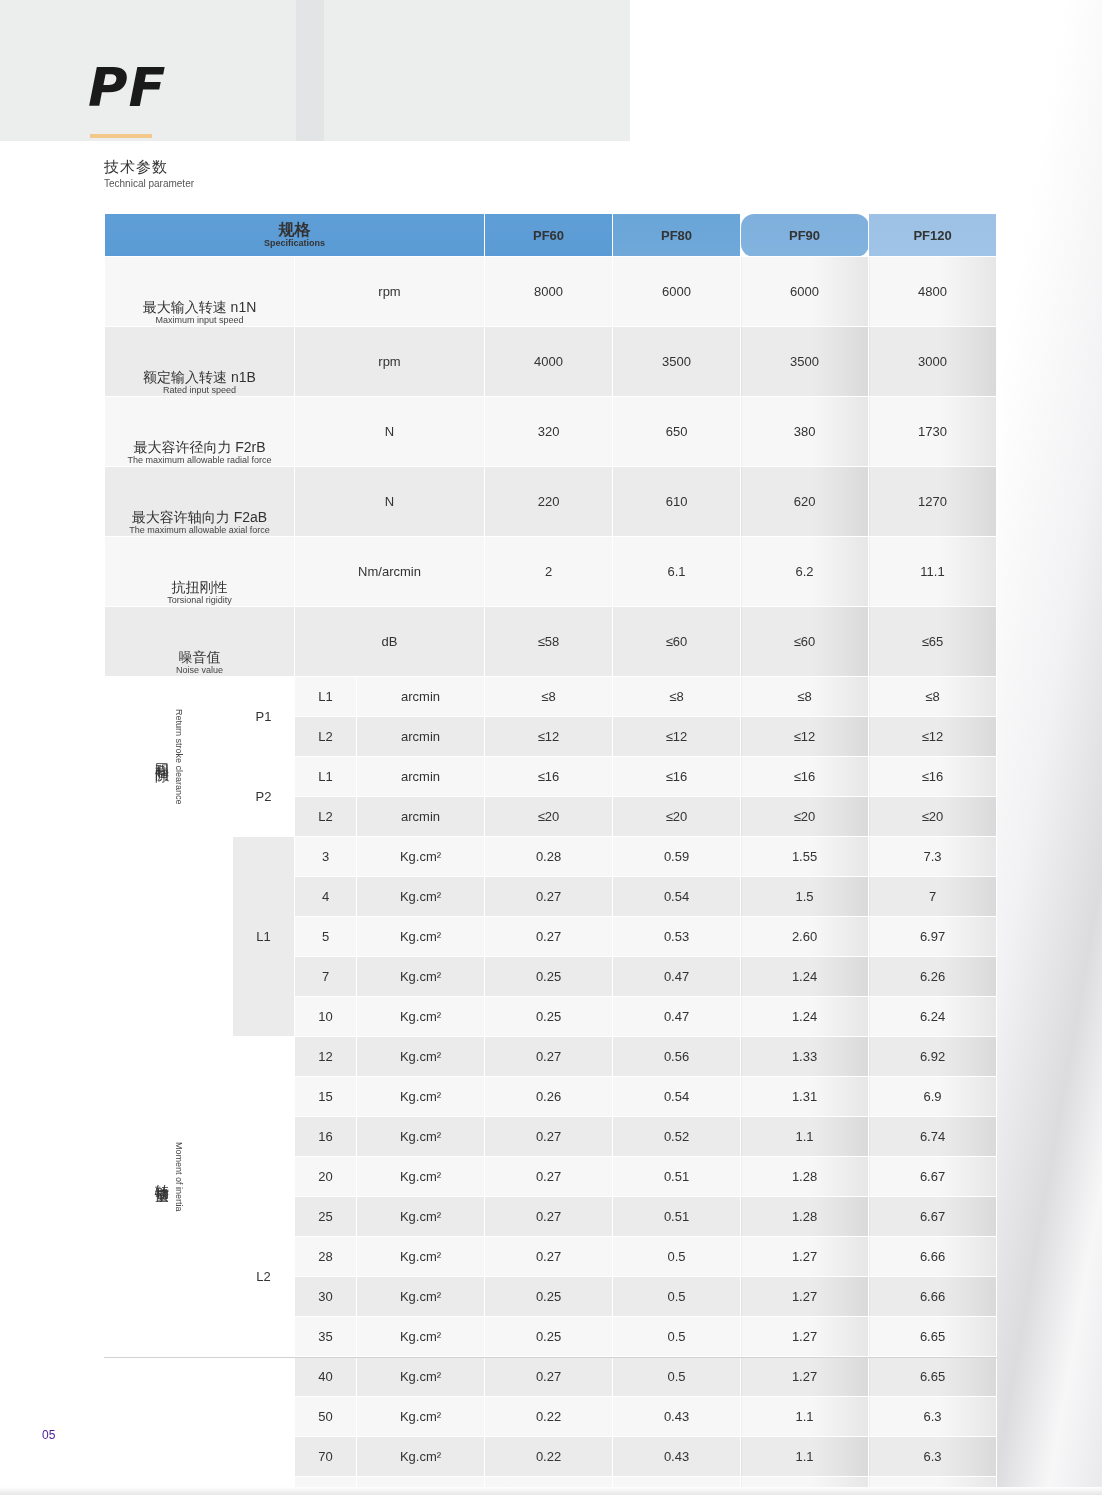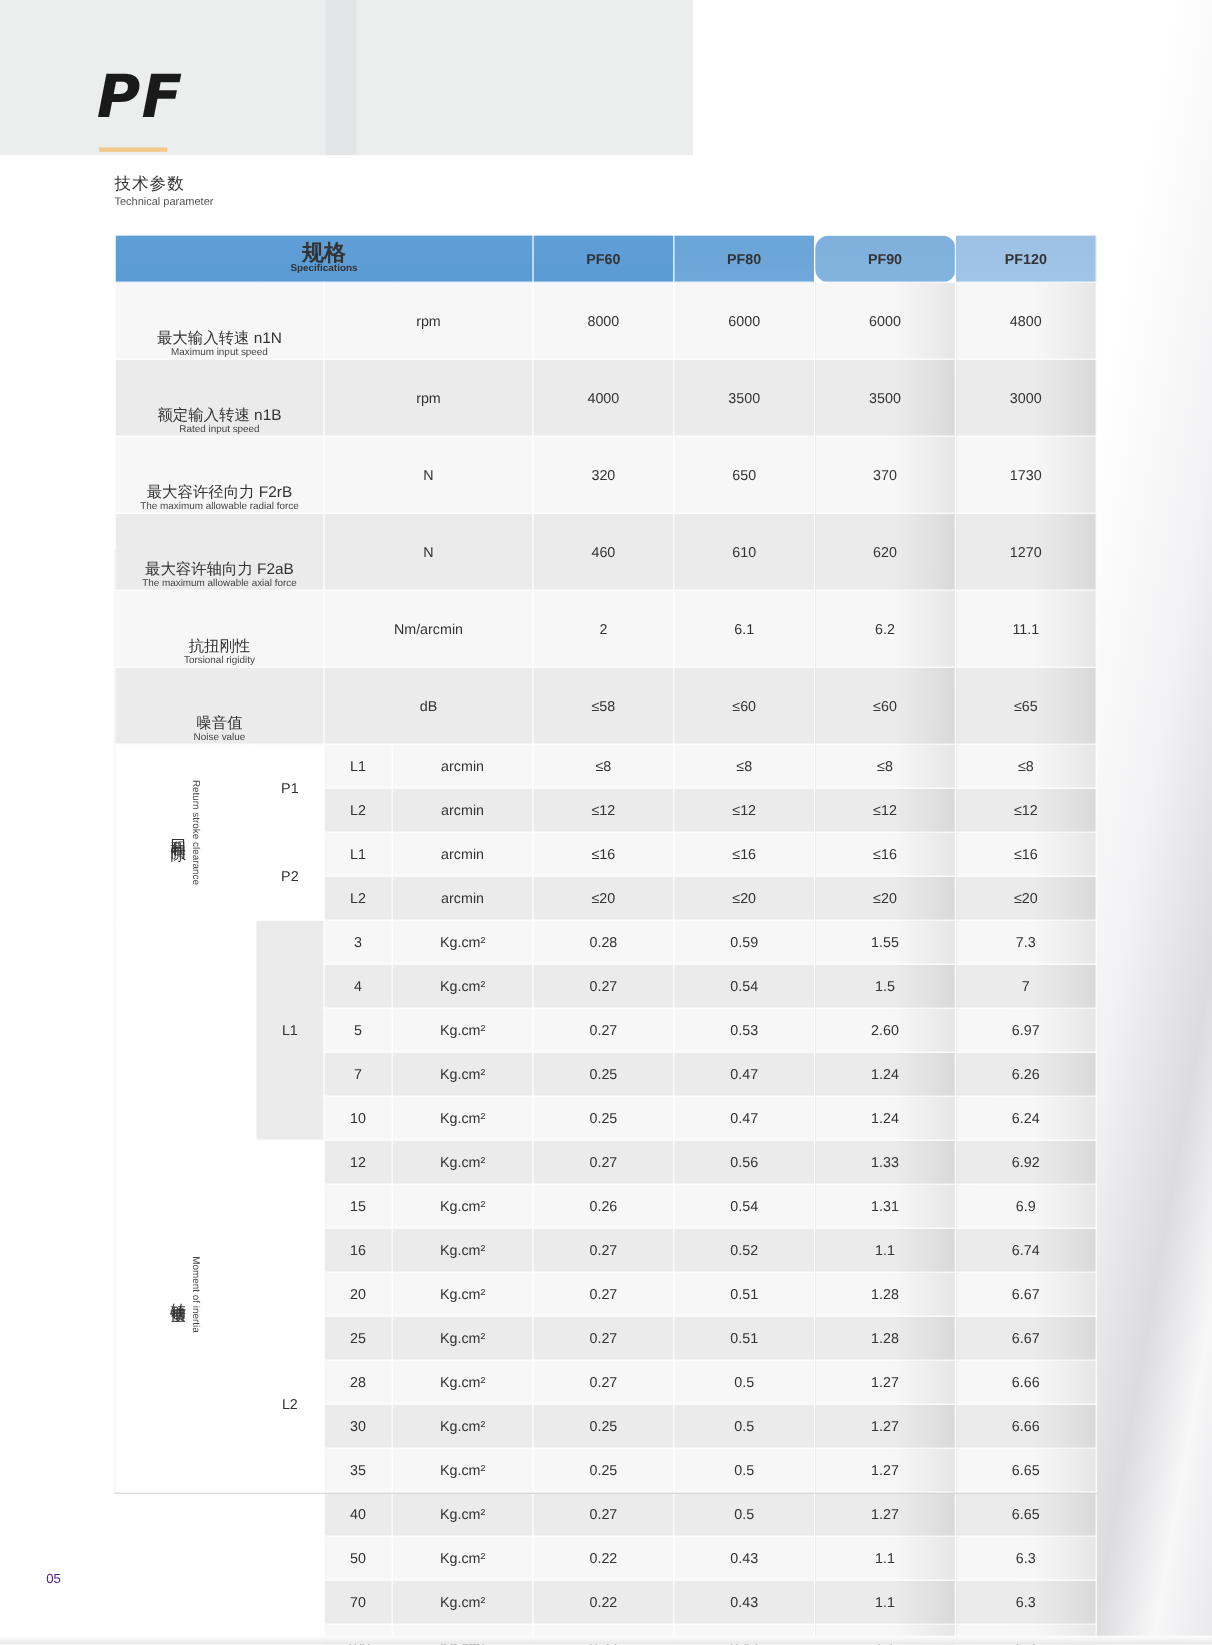--- a/index.html
+++ b/index.html
@@ -52,21 +52,21 @@
     vertical-align:middle;
     font-size:13px;
     color:#333;
     padding:0;
   }
   .hdr{
     background:#5b9bd5;
     color:#ffffff;
     height:42px;
   }
-  .hdr .cn{font-size:20px;display:block;line-height:16px;}
+  .hdr .cn{font-size:16px;display:block;line-height:16px;}
   .hdr .en{font-size:9px;display:block;line-height:11px;}
   .hdr.grad1{background:linear-gradient(180deg,#5f9ed6,#5b9bd5);}
   .hdr.grad2{background:linear-gradient(180deg,#6aa5d8,#6fa8d9);}
   .hdr.grad3{background:linear-gradient(180deg,#7fb0dd,#82b2de);border-radius:13px;}
   .hdr.grad4{background:linear-gradient(180deg,#9cc1e5,#a0c4e7);}
 
   tr.light td{background:#f7f7f7;}
   tr.dark td{background:#ebebeb;}
   tr.light td.shaded{background:linear-gradient(90deg,#f7f7f7 0%,#f7f7f7 55%,#eeeeee 80%,#e6e6e6 100%);}
   tr.dark td.shaded{background:linear-gradient(90deg,#ebebeb 0%,#ebebeb 55%,#e2e2e2 80%,#d9d9d9 100%);}
@@ -165,30 +165,30 @@
     <td class="val shaded">3000</td>
   </tr>
   <tr class="light rowh">
     <td class="namecell" colspan="2">
       <span class="cn">最大容许径向力 F2rB</span>
       <span class="en">The maximum allowable radial force</span>
     </td>
     <td class="unit" colspan="2">N</td>
     <td class="val">320</td>
     <td class="val">650</td>
-    <td class="val shaded">370</td>
+    <td class="val shaded">380</td>
     <td class="val shaded">1730</td>
   </tr>
   <tr class="dark rowh">
     <td class="namecell" colspan="2">
       <span class="cn">最大容许轴向力 F2aB</span>
       <span class="en">The maximum allowable axial force</span>
     </td>
     <td class="unit" colspan="2">N</td>
-    <td class="val">460</td>
+    <td class="val">220</td>
     <td class="val">610</td>
     <td class="val shaded">620</td>
     <td class="val shaded">1270</td>
   </tr>
   <tr class="light rowh">
     <td class="namecell" colspan="2">
       <span class="cn">抗扭刚性</span>
       <span class="en">Torsional rigidity</span>
     </td>
     <td class="unit" colspan="2">Nm/arcmin</td>

